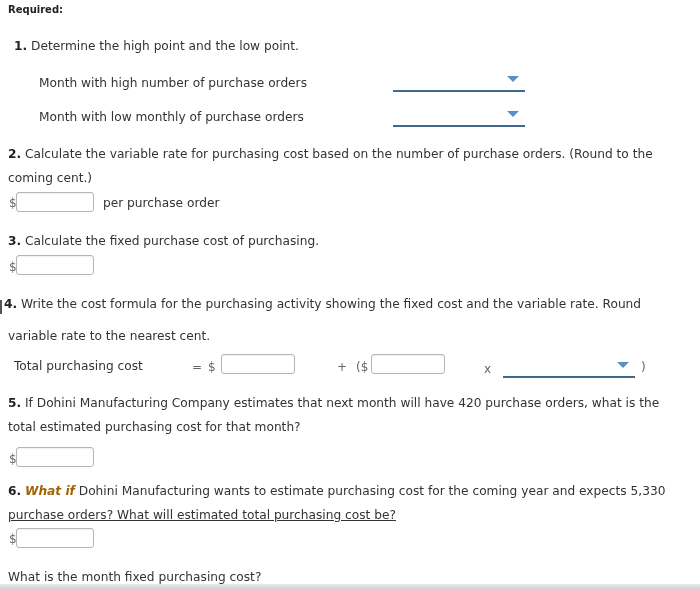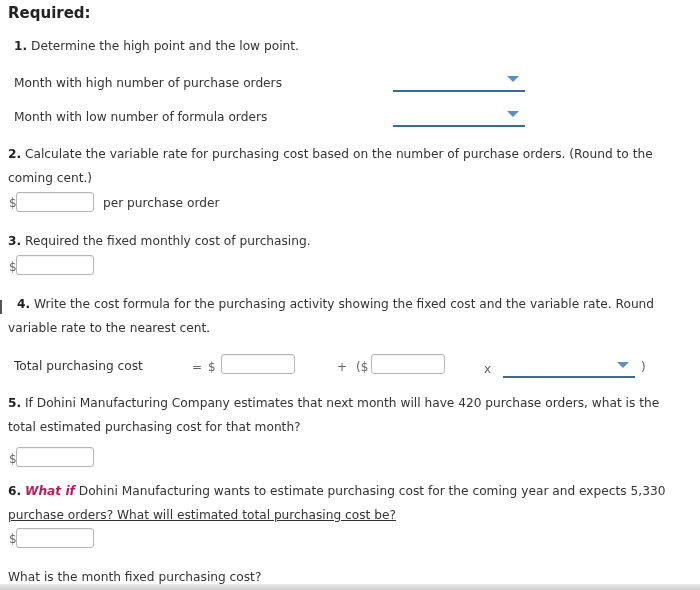--- a/index.html
+++ b/index.html
@@ -13,25 +13,25 @@
       position: relative;
       overflow: hidden;
       font-family: "DejaVu Sans", "Liberation Sans", sans-serif;
       color: #333333;
       font-size: 12.2px;
     }
     .abs { position: absolute; white-space: nowrap; }
     .heading {
       font-weight: bold;
       color: #222;
-      font-size: 15px;
+      font-size: 10px;
     }
     .qnum { font-weight: bold; color: #222; }
-    .bi { font-weight: bold; font-style: italic; color: #be185d; }
-    .label { color: #333; }
+    .bi { font-weight: bold; font-style: italic; color: #a16207; }
+    .label { color: #333; margin-left: 25px; }
     .dollar { color: #666; font-size: 12px; }
     .money-input {
       position: absolute;
       height: 20px;
       border: 1px solid #b5b5b5;
       border-radius: 3px;
       background: #fff;
       box-sizing: border-box;
       box-shadow: inset 0 1px 1px rgba(0,0,0,0.06);
     }
@@ -78,48 +78,48 @@
   <span class="qnum">1.</span>
   <span>Determine the high point and the low point.</span>
 </div>
 
 <div class="abs label" style="left:14px; top:76px;">Month with high number of purchase orders</div>
 <div class="dropdown" style="left:393px; top:74px; width:132px;">
   <span></span>
   <span class="caret"></span>
 </div>
 
-<div class="abs label" style="left:14px; top:110px;">Month with low number of formula orders</div>
+<div class="abs label" style="left:14px; top:110px;">Month with low monthly of purchase orders</div>
 <div class="dropdown" style="left:393px; top:109px; width:132px;">
   <span></span>
   <span class="caret"></span>
 </div>
 
 <div class="abs" style="left:8px; top:147px;">
   <span class="qnum">2.</span>
   <span>Calculate the variable rate for purchasing cost based on the number of purchase orders. (Round to the</span>
 </div>
 <div class="abs" style="left:8px; top:171px;">coming cent.)</div>
 <span class="abs dollar" style="left:9px; top:196px;">$</span>
 <input class="money-input" style="left: 16px; top: 192px; width: 78px;" value="">
 <div class="abs" style="left:103px; top:196px;">per purchase order</div>
 
 <div class="abs" style="left:8px; top:234px;">
   <span class="qnum">3.</span>
-  <span>Required the fixed monthly cost of purchasing.</span>
+  <span>Calculate the fixed purchase cost of purchasing.</span>
 </div>
 <span class="abs dollar" style="left:9px; top:260px;">$</span>
 <input class="money-input" style="left: 16px; top: 255px; width: 78px;" value="">
 
 <div class="left-mark"></div>
-<div class="abs" style="left:17px; top:297px;">
+<div class="abs" style="left:4px; top:297px;">
   <span class="qnum">4.</span>
   <span>Write the cost formula for the purchasing activity showing the fixed cost and the variable rate. Round</span>
 </div>
-<div class="abs" style="left:8px; top:321px;">variable rate to the nearest cent.</div>
+<div class="abs" style="left:8px; top:329px;">variable rate to the nearest cent.</div>
 
 <div class="abs" style="left:14px; top:359px;">Total purchasing cost</div>
 <span class="abs dollar" style="left:192px; top:360px;">=</span>
 <span class="abs dollar" style="left:208px; top:360px;">$</span>
 <input class="money-input" style="left: 221px; top: 354px; width: 74px;" value="">
 <span class="abs dollar" style="left:337px; top:360px;">+</span>
 <span class="abs dollar" style="left:356px; top:360px;">($</span>
 <input class="money-input" style="left: 371px; top: 354px; width: 74px;" value="">
 <span class="abs dollar" style="left:484px; top:362px;">x</span>
 <div class="dropdown" style="left:503px; top:360px; width:132px;">

